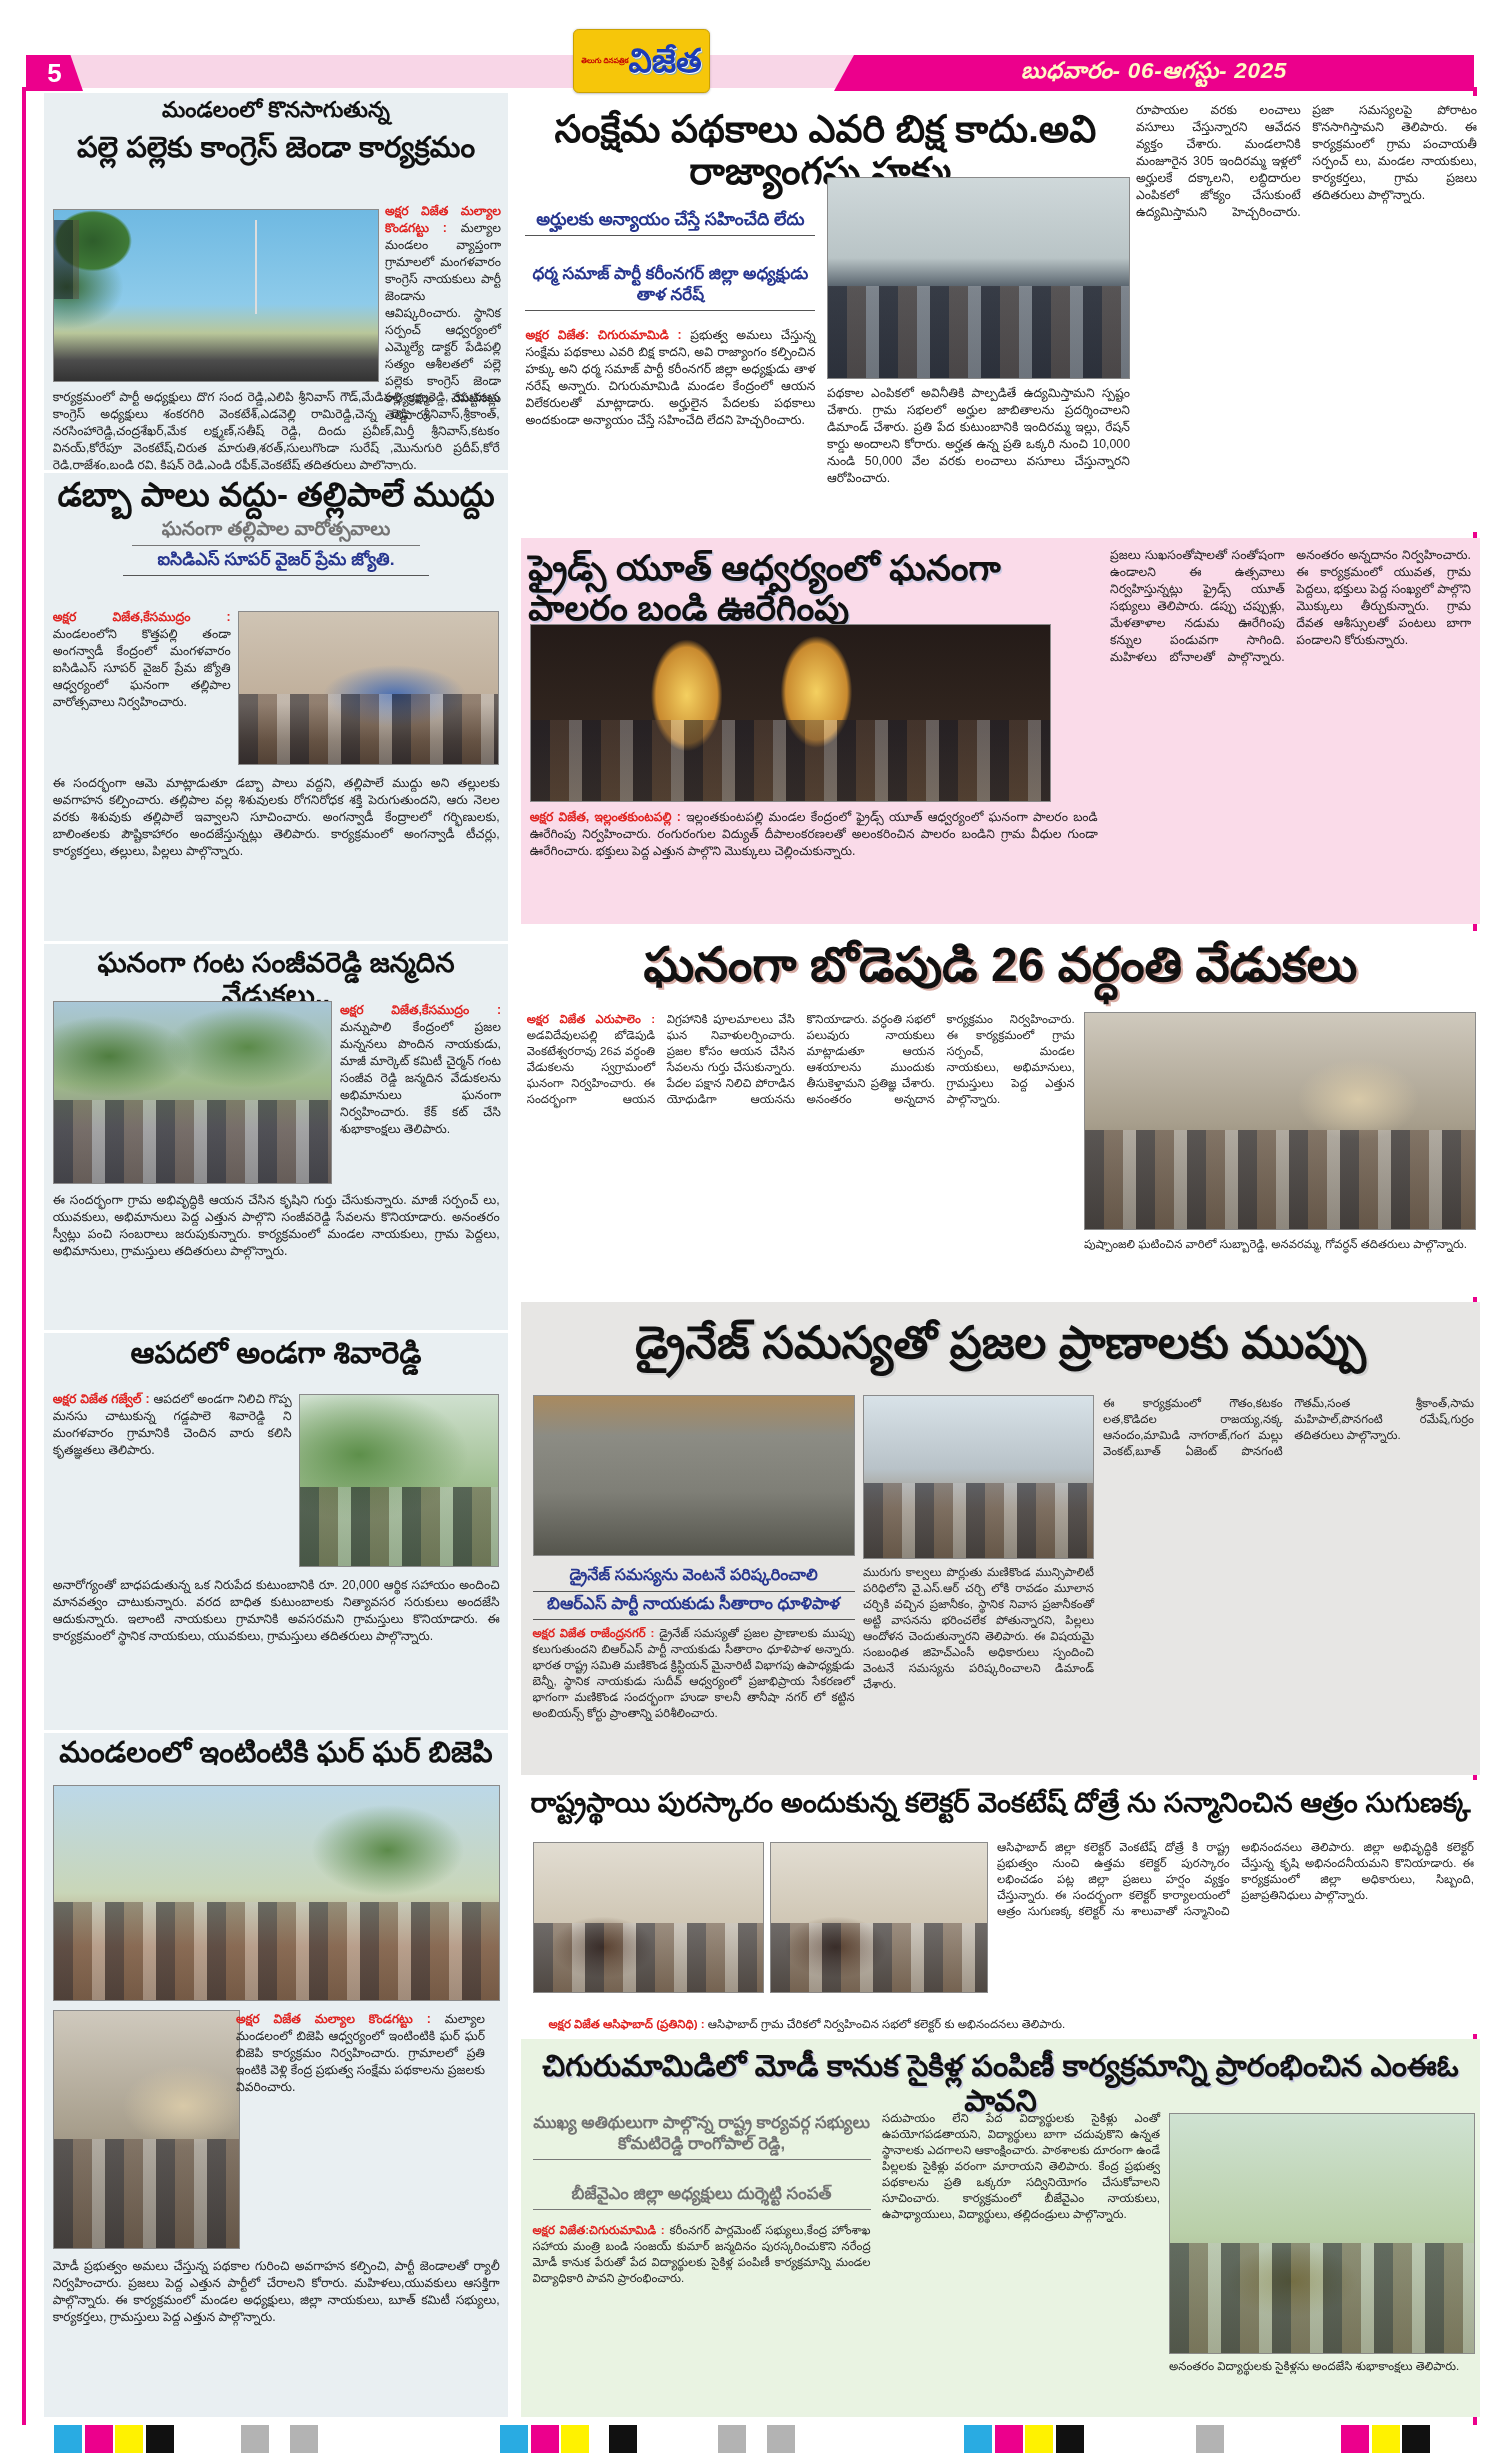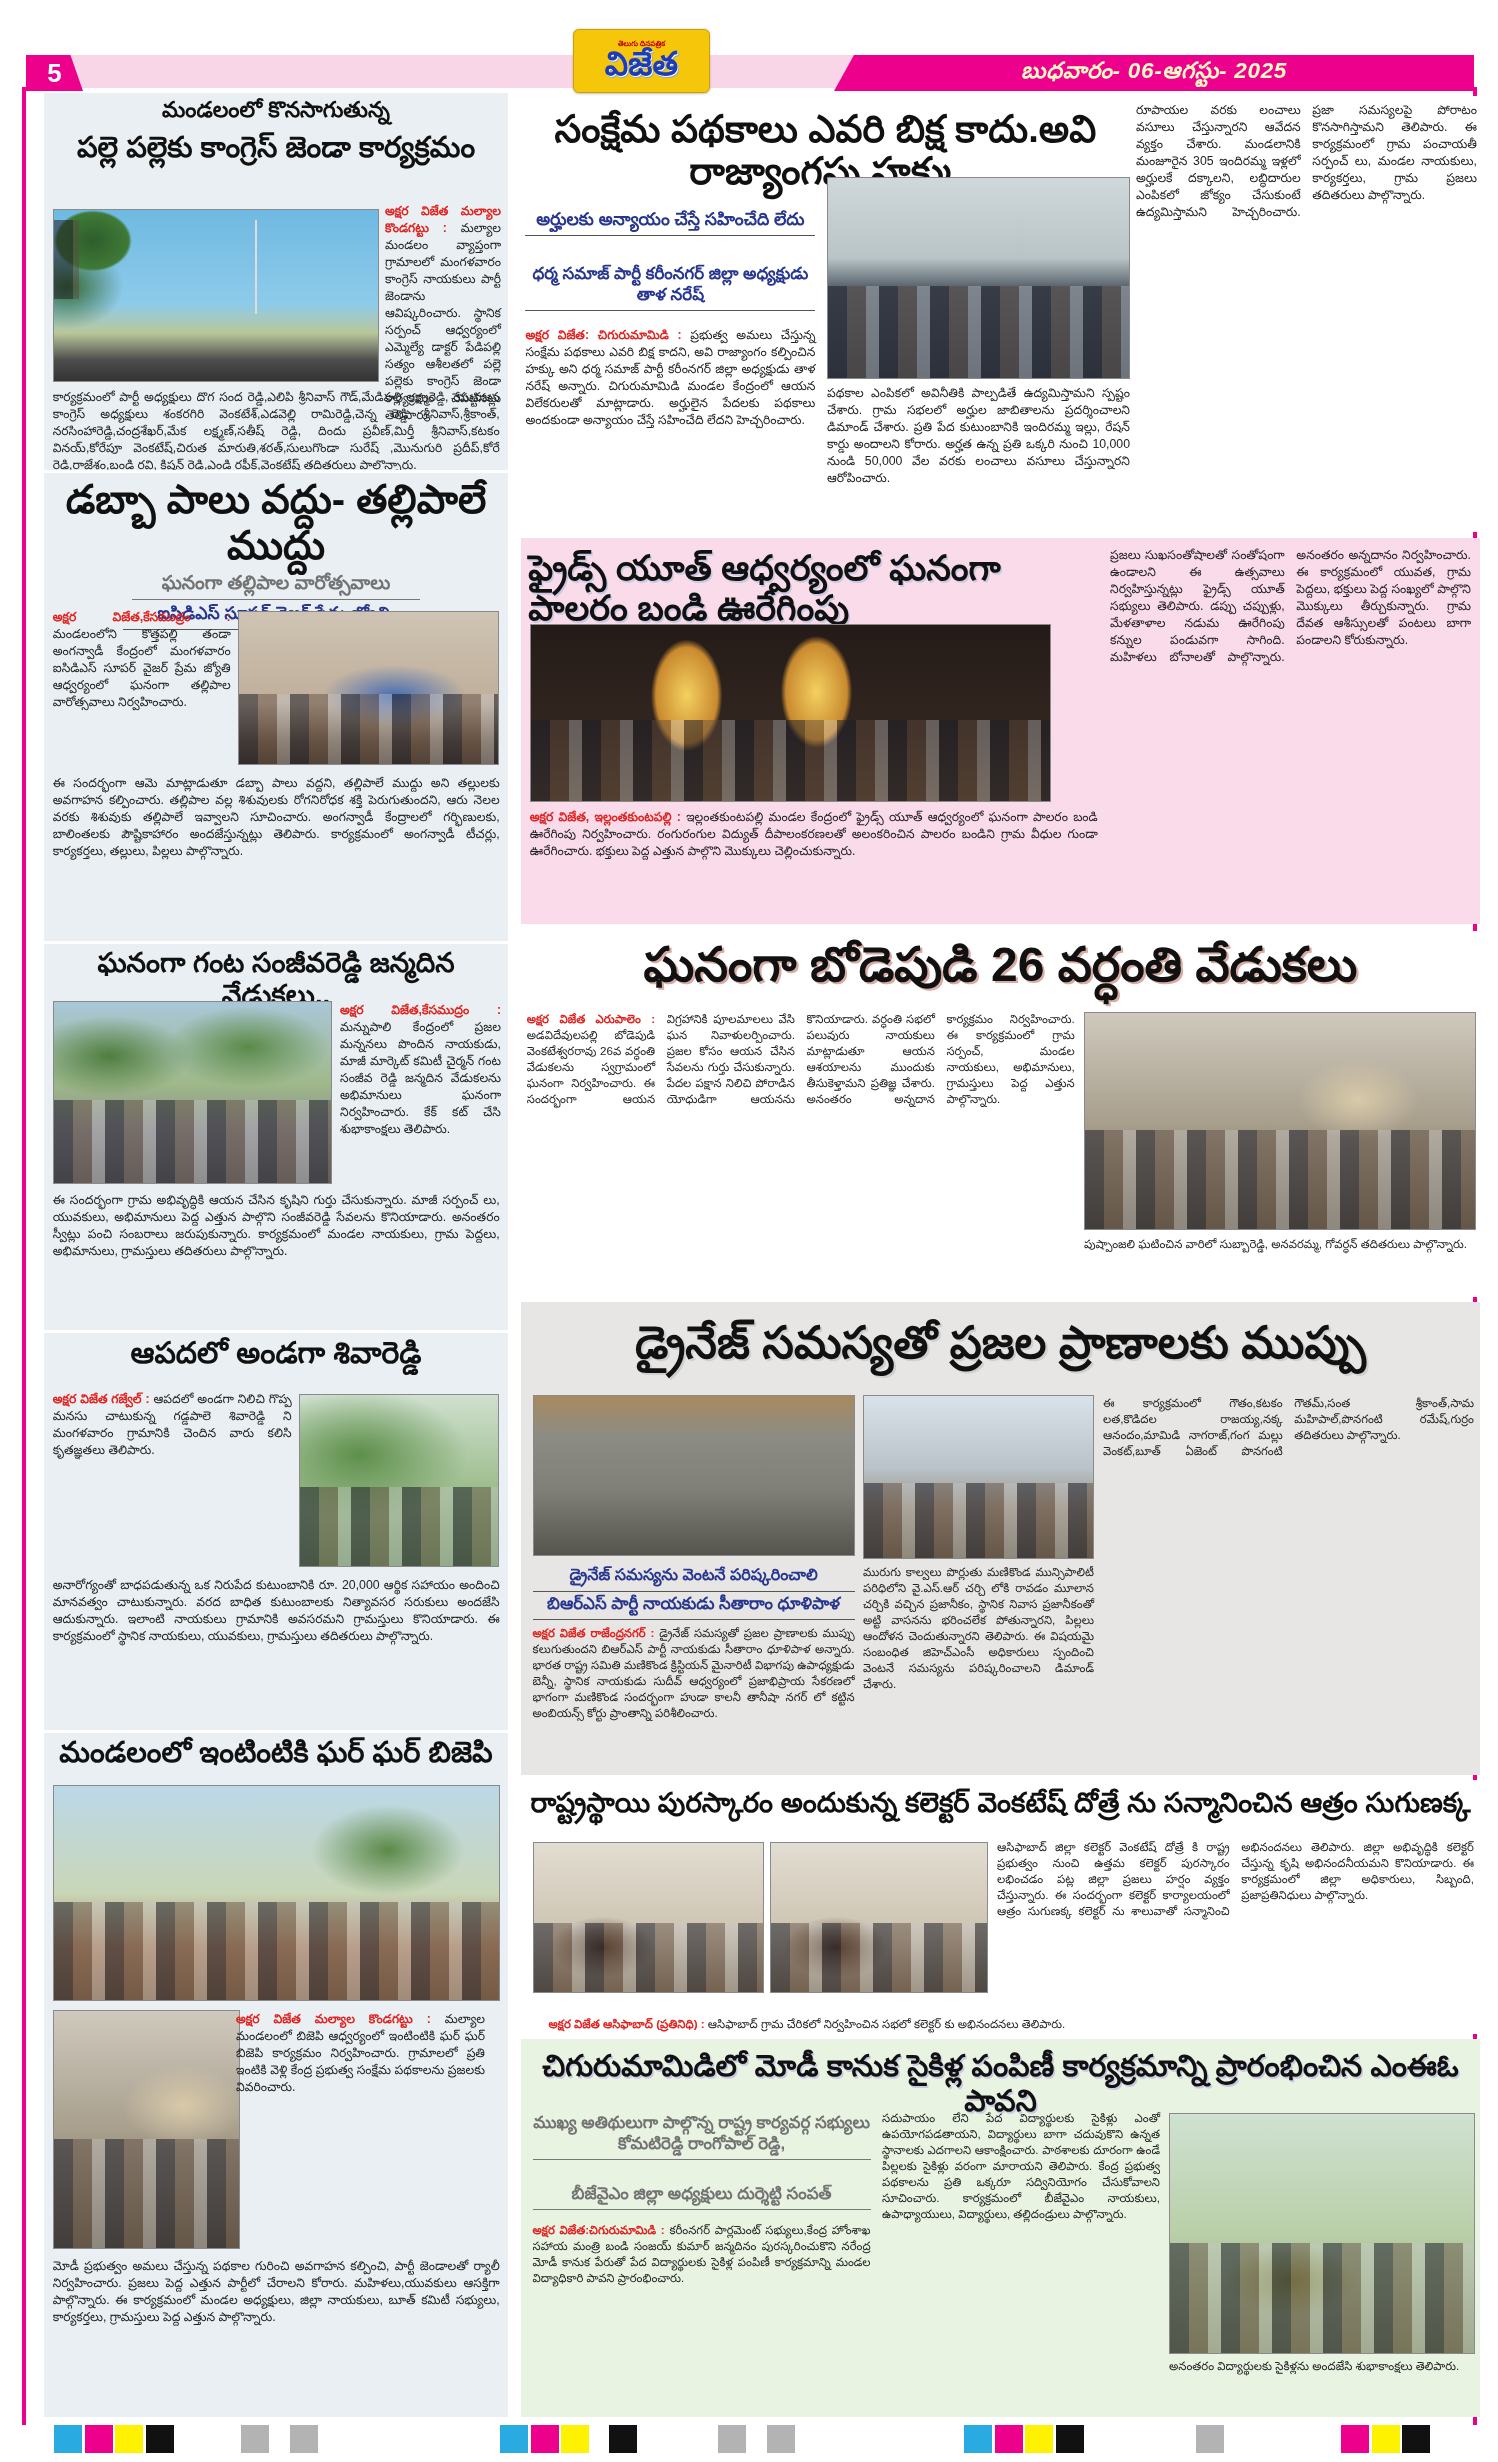--- a/index.html
+++ b/index.html
@@ -8,21 +8,21 @@
   
   .band{position:absolute;left:26px;top:55px;width:1447px;height:33px;background:#f8d6e7;}
   .pagenum{position:absolute;left:26px;top:55px;width:57px;height:36px;background:#ec008c;
            color:#fff;font-size:26px;font-weight:bold;display:flex;align-items:center;justify-content:center;
            clip-path:polygon(0 0,78% 0,100% 100%,0 100%);}
   .dateband{position:absolute;left:834px;top:55px;width:640px;height:36px;background:#ec008c;
             clip-path:polygon(20px 0,100% 0,100% 100%,0 100%);
             display:flex;align-items:center;justify-content:center;}
   .dateband span{color:#fff9c4;font-size:22.5px;font-weight:bold;font-style:italic;letter-spacing:0.7px;}
   .logo{position:absolute;left:573px;top:29px;width:135px;height:62px;background:#f6c60a;
-        border-radius:5.8px;border:0.7px solid #caa002;display:flex;flex-direction:column;
+        border-radius:5.8px;border:0.7px solid #caa002;display:flex;flex-direction:row;
         align-items:center;justify-content:center;box-shadow:0 0.7px 2.2px rgba(0,0,0,.25);}
   .logo .tag{font-size:7.3px;color:#c40000;font-weight:bold;line-height:1;}
   .logo .name{font-size:33px;font-weight:bold;color:#1d3cb5;line-height:1.05;
               text-shadow:0.7px 0.7px 0 #fff,1.5px 1.5px 0 #8aa;}
   .edge{position:absolute;top:87px;width:3.6px;height:2338px;background:#ec008c;}
   .edge.l{left:22px}.edge.r{left:1473px}
   
   .art{position:absolute;overflow:hidden;}
   .bgL{background:#e9eff2;}
   .kicker{font-size:22px;font-weight:bold;text-align:center;color:#111;margin:4.4px 0 1.5px;}
@@ -113,21 +113,21 @@
     <h1 class="hl" style="font-size:29px;">పల్లె పల్లెకు కాంగ్రెస్ జెండా కార్యక్రమం</h1>
     <div class="photo ph-flag people" style="left:8.7px;top:116px;width:326px;height:173px;"></div>
     <p class="body" style="position:absolute;left:341px;top:110px;width:116px;margin:0;">
       <span class="byline">అక్షర విజేత మల్యాల కొండగట్టు :</span>
       <span>మల్యాల మండలం వ్యాప్తంగా గ్రామాలలో మంగళవారం కాంగ్రెస్ నాయకులు పార్టీ జెండాను ఆవిష్కరించారు. స్థానిక సర్పంచ్ ఆధ్వర్యంలో ఎమ్మెల్యే డాక్టర్ పేడిపల్లి సత్యం ఆశీలతలో పల్లె పల్లెకు కాంగ్రెస్ జెండా కార్యక్రమం చేపట్టినట్లు తెలిపారు.</span>
     </p>
     <p class="body" style="position:absolute;left:8.7px;top:296px;width:447px;margin:0;">కార్యక్రమంలో పార్టీ అధ్యక్షులు దొగ సంద రెడ్డి,ఎలిపి శ్రీనివాస్ గౌడ్,మేడిపల్లి లక్ష్మారెడ్డి, యువజన కాంగ్రెస్ అధ్యక్షులు శంకరగిరి వెంకటేశ్,ఎడవెల్లి రామిరెడ్డి,చెన్న రెడ్డి శ్రీనివాస్,శ్రీకాంత్, నరసింహారెడ్డి,చంద్రశేఖర్,మేక లక్ష్మణ్,సతీష్ రెడ్డి, దిందు ప్రవీణ్,మిర్తీ శ్రీనివాస్,కటకం వినయ్,కోరేపూ వెంకటేష్,చిరుత మారుతి,శరత్,సులుగొండా సురేష్ ,మొనుగురి ప్రదీప్,కోరే రెడ్డి,రాజేశం,బండి రవి, కిషన్ రెడ్డి,ఎండి రఫీక్,వెంకటేష్ తదితరులు పాల్గొన్నారు.</p>
   </section>
 
   <section class="art bgL" style="left:44px;top:473px;width:464px;height:468px;">
-    <h1 class="hl" style="font-size:40px;">డబ్బా పాలు వద్దు- తల్లిపాలే ముద్దు</h1>
+    <h1 class="hl" style="font-size:33px;">డబ్బా పాలు వద్దు- తల్లిపాలే ముద్దు</h1>
     <div class="sub red" style="font-size:19px;width:62%;">ఘనంగా తల్లిపాల వారోత్సవాలు</div>
     <div class="sub" style="font-size:17.4px;width:66%;color:#27368f;">ఐసిడిఎస్ సూపర్ వైజర్ ప్రేమ జ్యోతి.</div>
     <p class="body" style="position:absolute;left:8.7px;top:136px;width:178px;margin:0;">
       <span class="byline">అక్షర విజేత,కేసముద్రం :</span>
       <span>మండలంలోని కొత్తపల్లి తండా అంగన్వాడీ కేంద్రంలో మంగళవారం ఐసిడిఎస్ సూపర్ వైజర్ ప్రేమ జ్యోతి ఆధ్వర్యంలో ఘనంగా తల్లిపాల వారోత్సవాలు నిర్వహించారు.</span>
     </p>
     <div class="photo ph-indoor people" style="left:194px;top:138px;width:261px;height:154px;"></div>
     <p class="body" style="position:absolute;left:8.7px;top:302px;width:447px;margin:0;">ఈ సందర్భంగా ఆమె మాట్లాడుతూ డబ్బా పాలు వద్దని, తల్లిపాలే ముద్దు అని తల్లులకు అవగాహన కల్పించారు. తల్లిపాల వల్ల శిశువులకు రోగనిరోధక శక్తి పెరుగుతుందని, ఆరు నెలల వరకు శిశువుకు తల్లిపాలే ఇవ్వాలని సూచించారు. అంగన్వాడీ కేంద్రాలలో గర్భిణులకు, బాలింతలకు పౌష్టికాహారం అందజేస్తున్నట్లు తెలిపారు. కార్యక్రమంలో అంగన్వాడీ టీచర్లు, కార్యకర్తలు, తల్లులు, పిల్లలు పాల్గొన్నారు.</p>
   </section>
 

